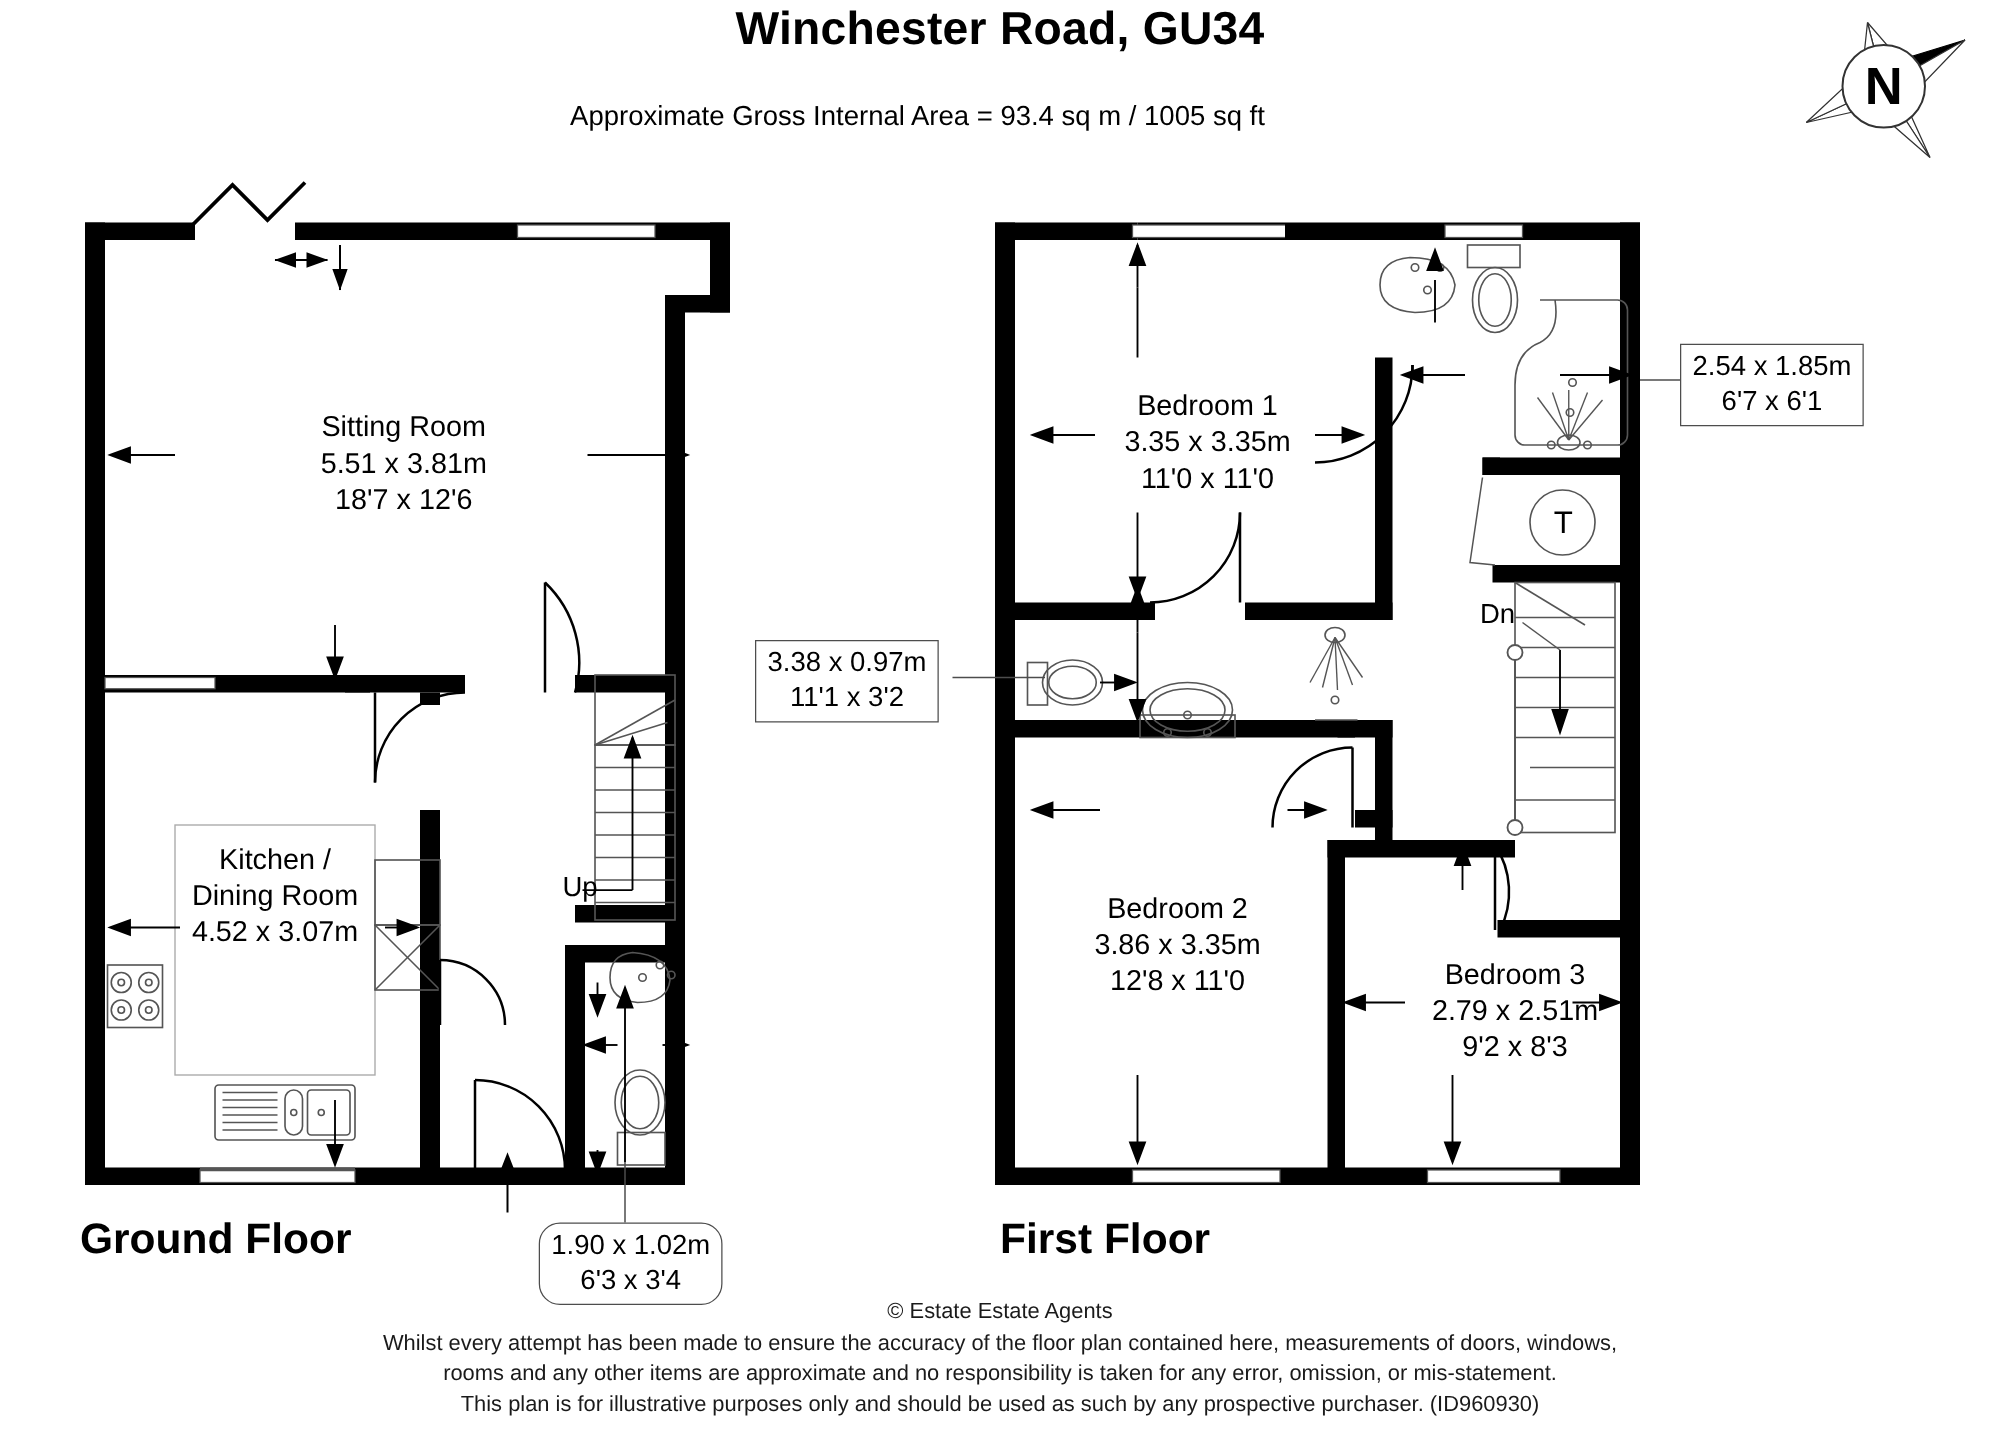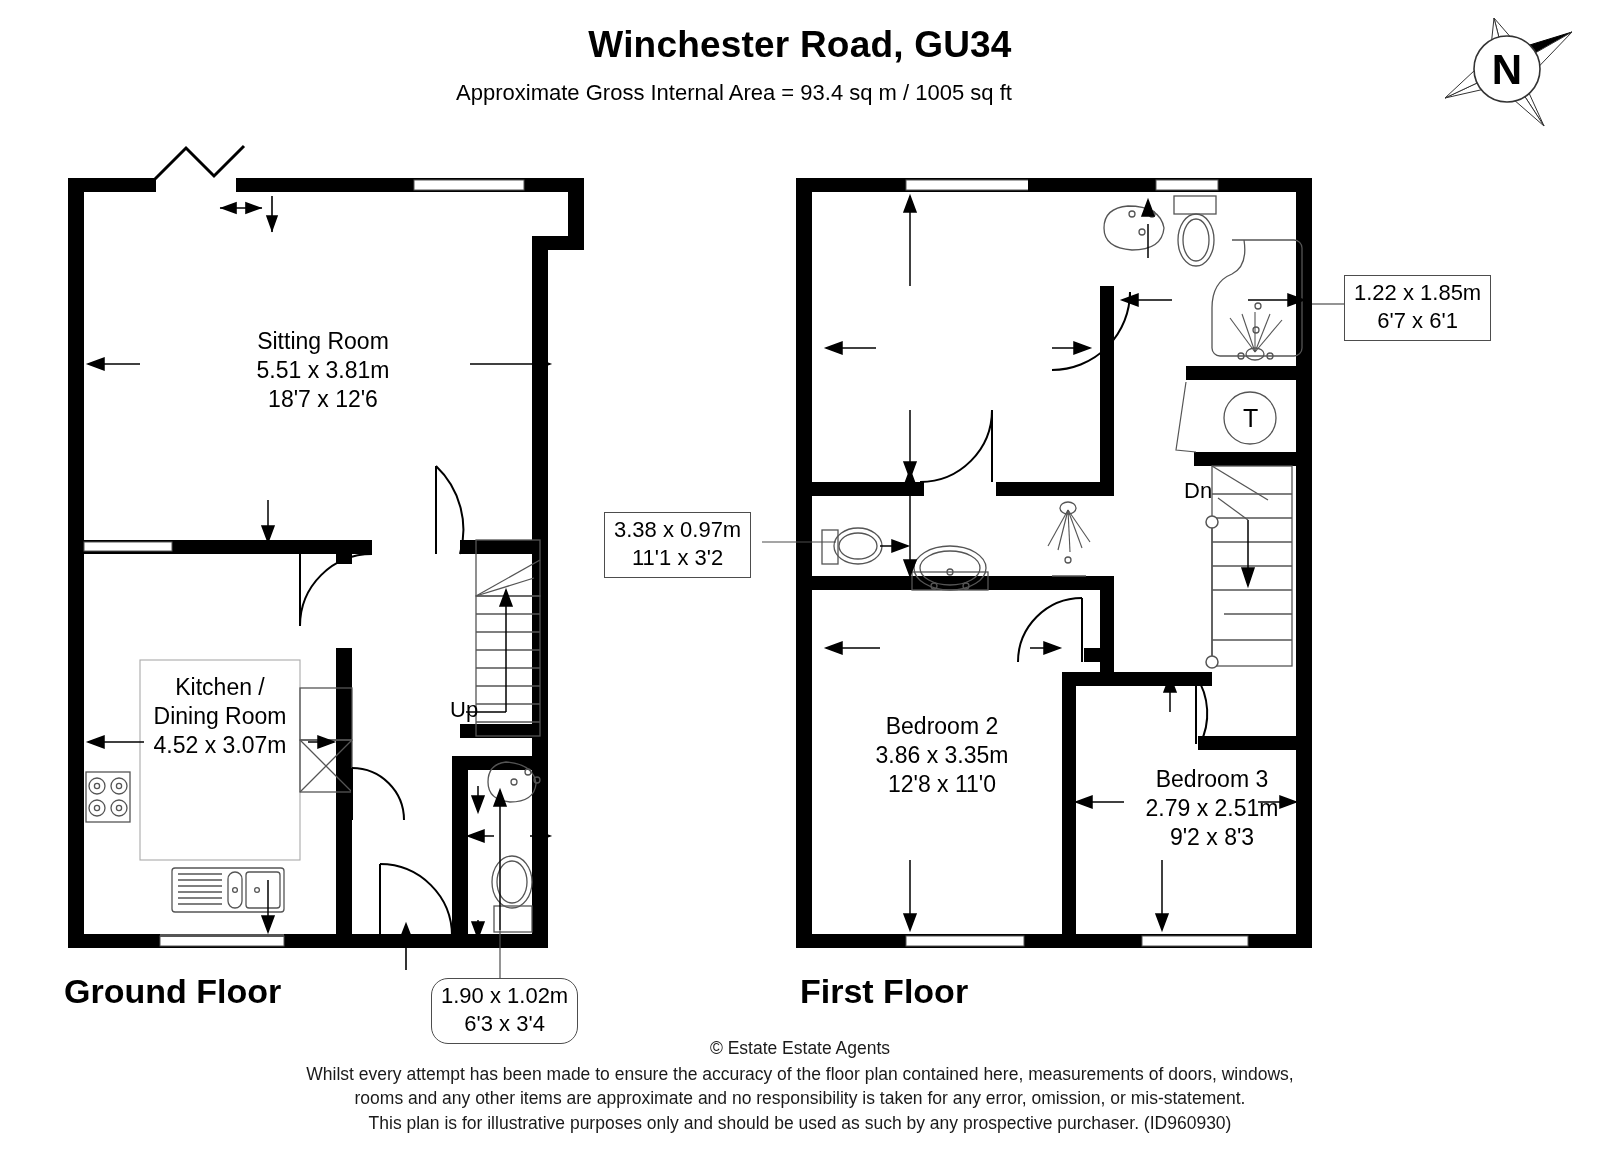--- a/index.html
+++ b/index.html
@@ -13,21 +13,21 @@
     position: relative;
     font-family: "Liberation Sans", sans-serif;
     color: #000000;
     overflow: hidden;
   }
   .page { position: absolute; inset: 0; }
 
   
   #title {
     position: absolute;
-    left: 0; top: 24px; width: 1600px;
+    left: 0; top: 2px; width: 1600px;
     text-align: center;
     font-size: 37px;
     font-weight: bold;
     letter-spacing: .2px;
   }
   #subtitle {
     position: absolute;
     left: 0; top: 80px; width: 1468px;
     text-align: center;
     font-size: 22px;
@@ -494,40 +494,45 @@
     <span class="d1">5.51 x 3.81m</span>
     <span class="d2">18'7 x 12'6</span>
   </div>
 
   <div class="room-label" style="left:80px; top:673px; width:280px;">
     <span class="nm">Kitchen /</span>
     <span class="nm">Dining Room</span>
     <span class="d1">4.52 x 3.07m</span>
   </div>
 
+  <div class="room-label" style="left:830px; top:310px; width:272px;">
+    <span class="nm">Bedroom 1</span>
+    <span class="d1">3.35 x 3.35m</span>
+    <span class="d2">11'0 x 11'0</span>
+  </div>
 
   <div class="room-label" style="left:818px; top:712px; width:248px;">
     <span class="nm">Bedroom 2</span>
     <span class="d1">3.86 x 3.35m</span>
     <span class="d2">12'8 x 11'0</span>
   </div>
 
   <div class="room-label" style="left:1062px; top:765px; width:300px;">
     <span class="nm">Bedroom 3</span>
     <span class="d1">2.79 x 2.51m</span>
     <span class="d2">9'2 x 8'3</span>
   </div>
 
   <div class="callout" style="left:604px; top:512px;">
     <div>3.38 x 0.97m</div>
     <div>11'1 x 3'2</div>
   </div>
 
   <div class="callout" style="left:1344px; top:275px;">
-    <div>1.22 x 1.85m</div>
+    <div>2.54 x 1.85m</div>
     <div>6'7 x 6'1</div>
   </div>
 
   <div class="callout" style="left:431px; top:978px;border-radius:17px;">
     <div>1.90 x 1.02m</div>
     <div>6'3 x 3'4</div>
   </div>
 
   <div class="plan-text" style="left:450px; top:697px;">Up</div>
   <div class="plan-text" style="left:1184px; top:478px;">Dn</div>

